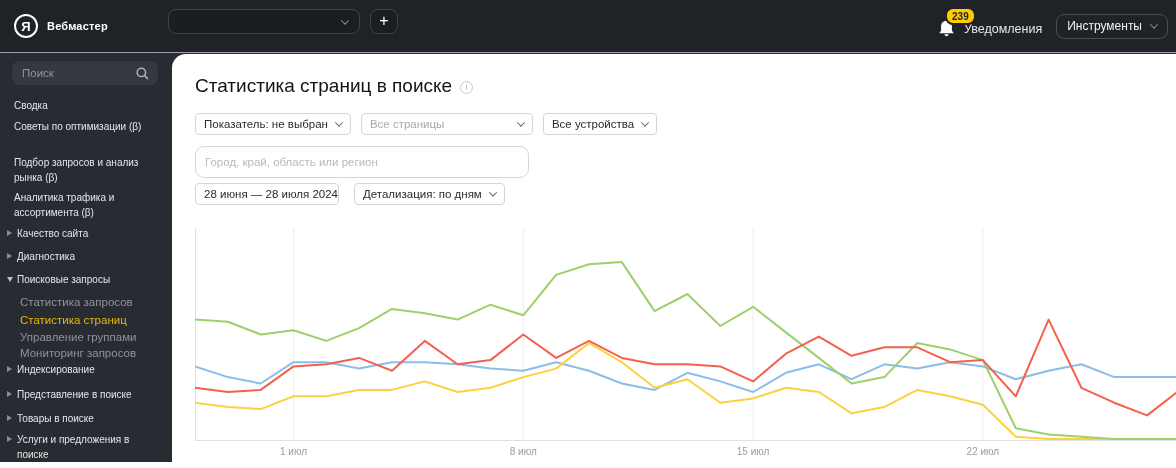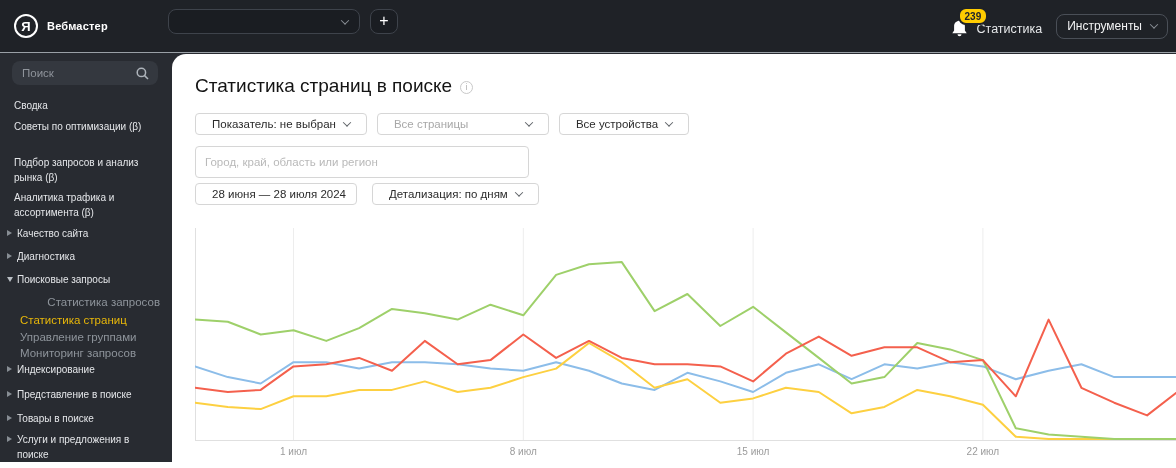--- a/index.html
+++ b/index.html
@@ -52,43 +52,43 @@
   .nav-item.arrowed { left:17px; width:145px; }
   .tri { position:absolute; left:-10px; top:4px; width:0; height:0; }
   .tri.right { border-left:5px solid #878d94; border-top:3.5px solid transparent; border-bottom:3.5px solid transparent; }
   .tri.down { border-top:5px solid #b9bec4; border-left:3.5px solid transparent; border-right:3.5px solid transparent; top:5px; }
   .nav-sub { position:absolute; left:20px; width:140px; color:#8e949b; font-size:11.5px;
     line-height:13px; cursor:pointer; }
   .nav-sub.active { color:#e8b709; }
 
   .p0 { top:45px; } .p1 { top:66px; } .p2 { top:102px; } .p3 { top:137px; }
   .p4 { top:173px; } .p5 { top:196px; } .p6 { top:219px; }
-  .p7 { top:243px;text-align:right; } .p8 { top:261px; } .p9 { top:278px; } .p10 { top:294px; }
+  .p7 { top:243px; } .p8 { top:261px; } .p9 { top:278px; } .p10 { top:294px; }
   .p11 { top:309px; } .p12 { top:334px; } .p13 { top:358px; } .p14 { top:379px; }
 
   
   .card { position:absolute; left:172px; top:54px; width:1004px; height:414px;
     background:#fff; border-top-left-radius:14px; z-index:3; }
   .title-row { position:absolute; left:23px; top:21px; display:flex; align-items:center; gap:8px; }
   .page-title { font-size:19px; font-weight:normal; color:#141414; }
   .info-ic { width:13px; height:13px; border:1px solid #c9c9c9; border-radius:50%;
     color:#b3b3b3; font-size:9px; line-height:11px; text-align:center; margin-top:3px; }
 
   .ctl { height:22px; border:1px solid #d6d6d6; border-radius:4px; background:#fff;
-    display:flex; align-items:center; gap:8px; padding:0 16px; font-size:11.5px;
+    display:flex; align-items:center; gap:8px; padding:0 8px; font-size:11.5px;
     color:#2b2b2b; cursor:pointer; white-space:nowrap; }
   .row1 { position:absolute; left:23px; top:59px; display:flex; gap:10px; }
   .combo { width:172px; justify-content:space-between; }
   .combo .ph { color:#a8a8a8; }
   .region-input { position:absolute; left:23px; top:92px; width:334px; height:14px;
-    border:1px solid #d6d6d6; border-radius:4px; font-size:11.5px; color:#2b2b2b;
+    border:1px solid #d6d6d6; border-radius:9px; font-size:11.5px; color:#2b2b2b;
     padding:15px 9px; outline:none; font-family:"Liberation Sans","DejaVu Sans",sans-serif; }
   .region-input::placeholder { color:#b9b9b9; }
   .row3 { position:absolute; left:23px; top:129px; display:flex; gap:15px; }
-  .datebox { width:162px; justify-content:flex-start; }
+  .datebox { width:144px; justify-content:flex-start; }
 
   .chart-wrap { position:absolute; left:23px; top:174px; width:981px; height:235px; }
   .chart-wrap svg { display:block; }
 </style>
 </head>
 <body>
 
 <header class="topbar">
   <div class="logo-wrap">
     <span class="logo-circle">Я</span>
@@ -99,21 +99,21 @@
     <span class="chev light"></span>
   </div>
   <div class="plus-btn">+</div>
   <div class="top-right">
     <div class="notif">
       <svg width="19" height="20" viewBox="0 0 19 20">
         <path d="M9.5 1.8c-3 0-5.4 2.4-5.4 5.4v4.2L2.3 14.3h14.4l-1.8-2.9V7.2c0-3-2.4-5.4-5.4-5.4z" fill="#ffffff"></path>
         <path d="M7.5 15.3a2 2 0 0 0 4 0z" fill="#ffffff"></path>
       </svg>
       <span class="badge">239</span>
-      <span class="notif-label">Статистика</span>
+      <span class="notif-label">Уведомления</span>
     </div>
     <button class="tools-btn">
       <span>Инструменты</span>
       <span class="chev light"></span>
     </button>
   </div>
 </header>
 
 <div class="underlay"></div>
 

